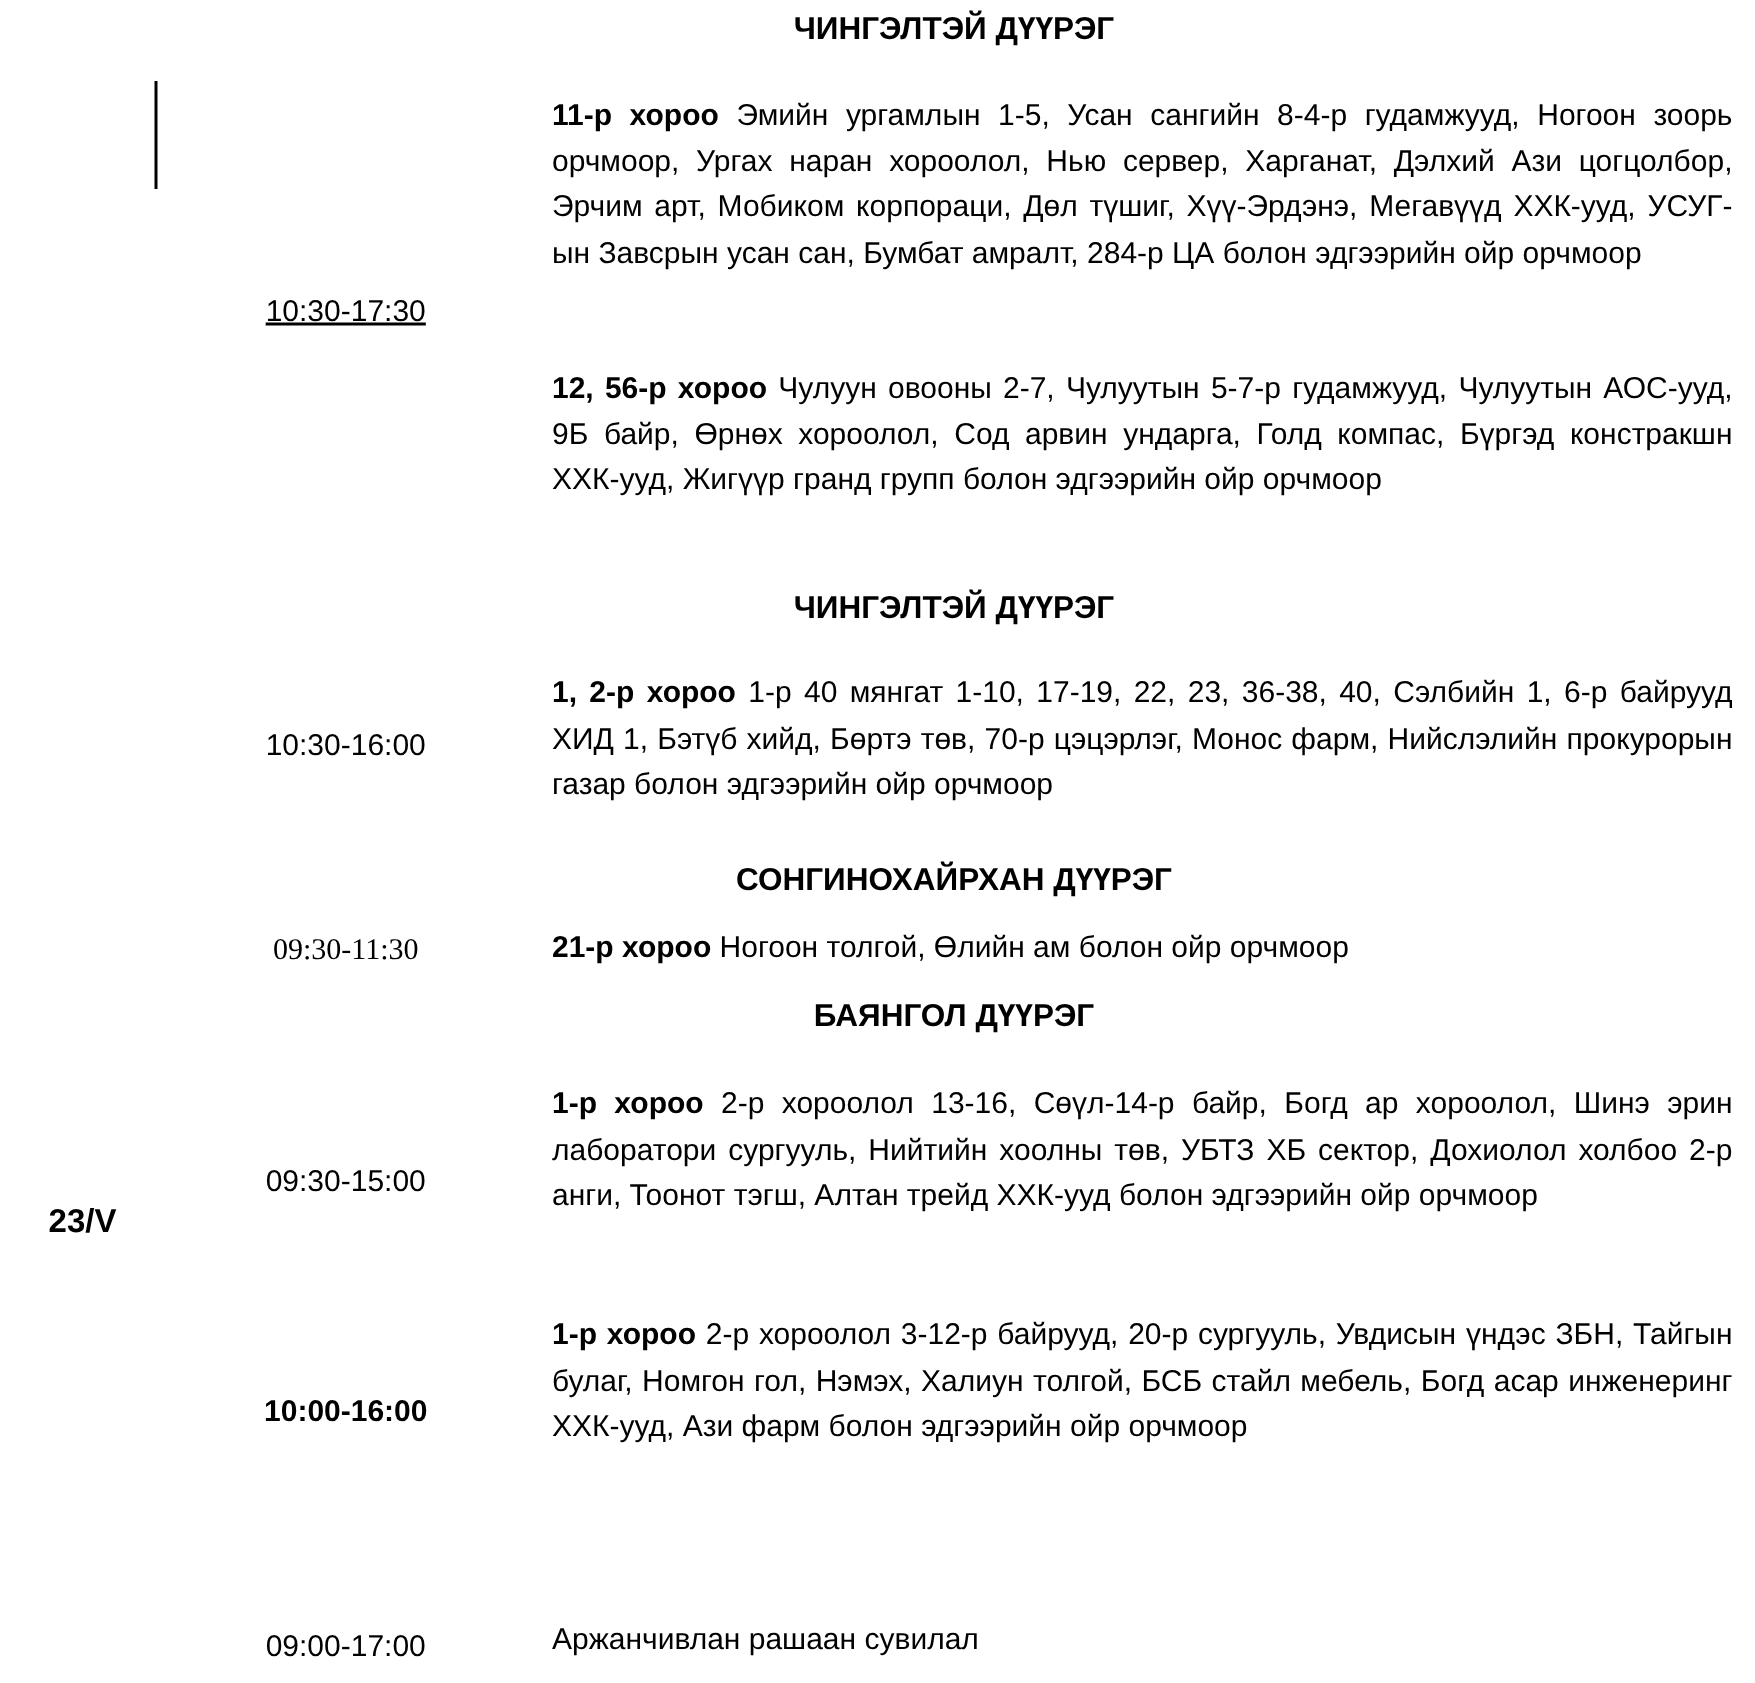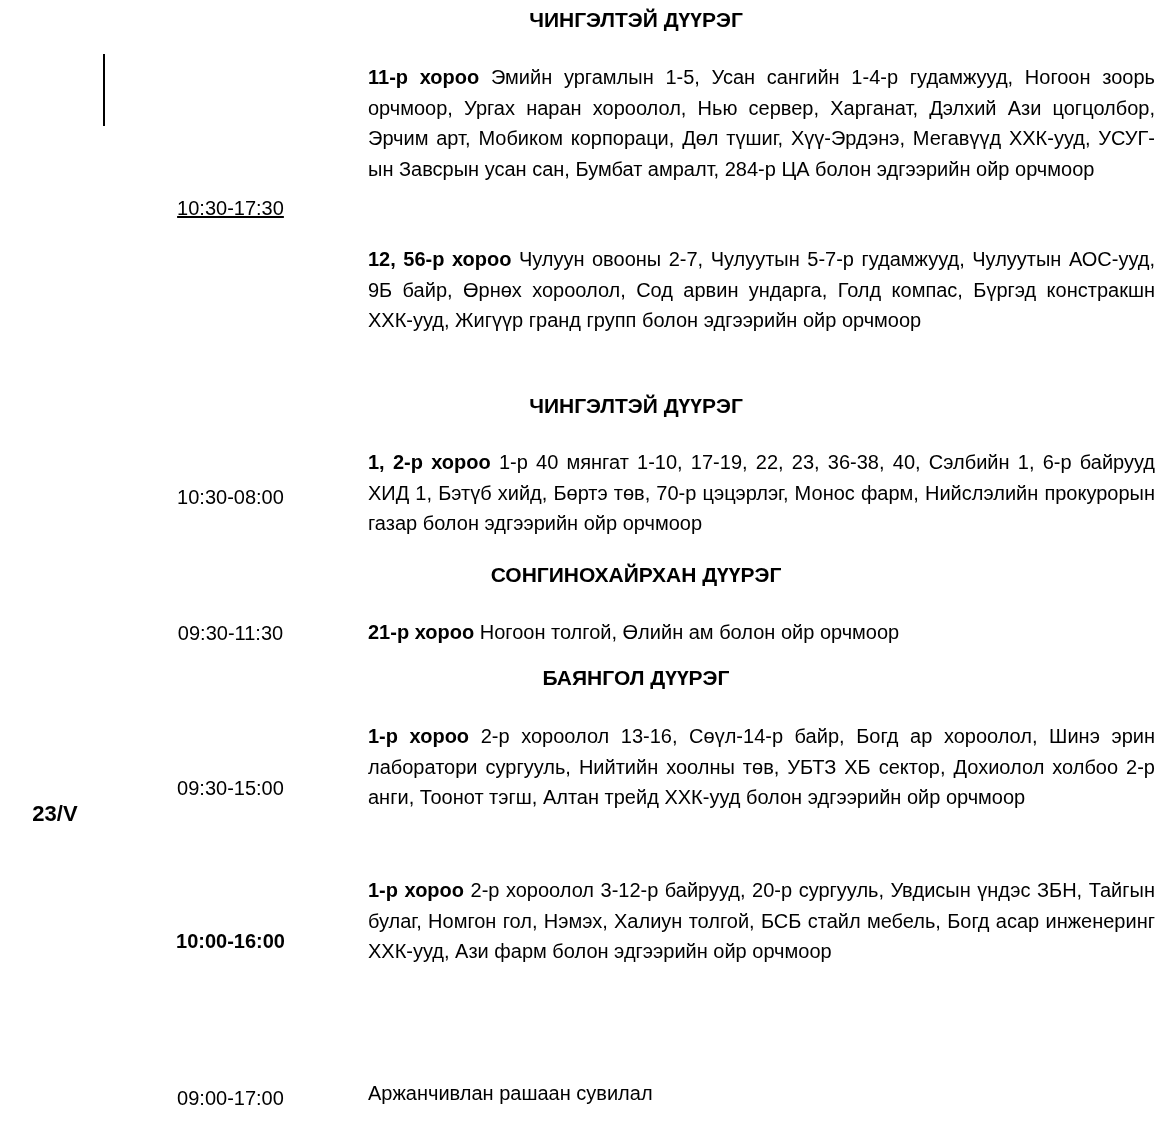--- a/index.html
+++ b/index.html
@@ -47,38 +47,38 @@
     <div class="date-col">
       <span class="date-label">23/V</span>
     </div>
 
     <div class="hdr first" style="grid-row:1;">ЧИНГЭЛТЭЙ ДҮҮРЭГ</div>
     <div class="tcell merged">
       <span>10:30-17:30</span>
     </div>
     <div class="dcell" style="grid-row:2;">
       <b>11-р хороо</b>
-      <span>Эмийн ургамлын 1-5, Усан сангийн 1-4-р гудамжууд, Ногоон зоорь орчмоор, Ургах наран хороолол, Нью сервер, Харганат, Дэлхий Ази цогцолбор, Эрчим арт, Мобиком корпораци, Дөл түшиг, Хүү-Эрдэнэ, Мегавүүд ХХК-ууд, УСУГ-ын Завсрын усан сан, Бумбат амралт, 284-р ЦА болон эдгээрийн ойр орчмоор</span>
+      <span>Эмийн ургамлын 1-5, Усан сангийн 8-4-р гудамжууд, Ногоон зоорь орчмоор, Ургах наран хороолол, Нью сервер, Харганат, Дэлхий Ази цогцолбор, Эрчим арт, Мобиком корпораци, Дөл түшиг, Хүү-Эрдэнэ, Мегавүүд ХХК-ууд, УСУГ-ын Завсрын усан сан, Бумбат амралт, 284-р ЦА болон эдгээрийн ойр орчмоор</span>
     </div>
     <div class="dcell" style="grid-row:3;padding-top:11px;">
       <b>12, 56-р хороо</b>
       <span>Чулуун овооны 2-7, Чулуутын 5-7-р гудамжууд, Чулуутын АОС-ууд, 9Б байр, Өрнөх хороолол, Сод арвин ундарга, Голд компас, Бүргэд констракшн ХХК-ууд, Жигүүр гранд групп болон эдгээрийн ойр орчмоор</span>
     </div>
 
     <div class="hdr" style="grid-row:4;">ЧИНГЭЛТЭЙ ДҮҮРЭГ</div>
     <div class="tcell" style="grid-row:5;">
-      <span>10:30-08:00</span>
+      <span>10:30-16:00</span>
     </div>
     <div class="dcell" style="grid-row:5;">
       <b>1, 2-р хороо</b>
       <span>1-р 40 мянгат 1-10, 17-19, 22, 23, 36-38, 40, Сэлбийн 1, 6-р байрууд ХИД 1, Бэтүб хийд, Бөртэ төв, 70-р цэцэрлэг, Монос фарм, Нийслэлийн прокурорын газар болон эдгээрийн ойр орчмоор</span>
     </div>
 
-    <div class="hdr" style="grid-row:6;">СОНГИНОХАЙРХАН ДҮҮРЭГ</div>
-    <div class="tcell" style="grid-row:7;">
+    <div class="hdr" style="grid-row:6;margin-top:12px;">СОНГИНОХАЙРХАН ДҮҮРЭГ</div>
+    <div class="tcell" style="grid-row:7;font-family:Liberation Serif, serif;">
       <span>09:30-11:30</span>
     </div>
     <div class="dcell" style="grid-row:7;">
       <b>21-р хороо</b>
       <span>Ногоон толгой, Өлийн ам болон ойр орчмоор</span>
     </div>
 
     <div class="hdr" style="grid-row:8;">БАЯНГОЛ ДҮҮРЭГ</div>
     <div class="tcell" style="grid-row:9;">
       <span>09:30-15:00</span>

